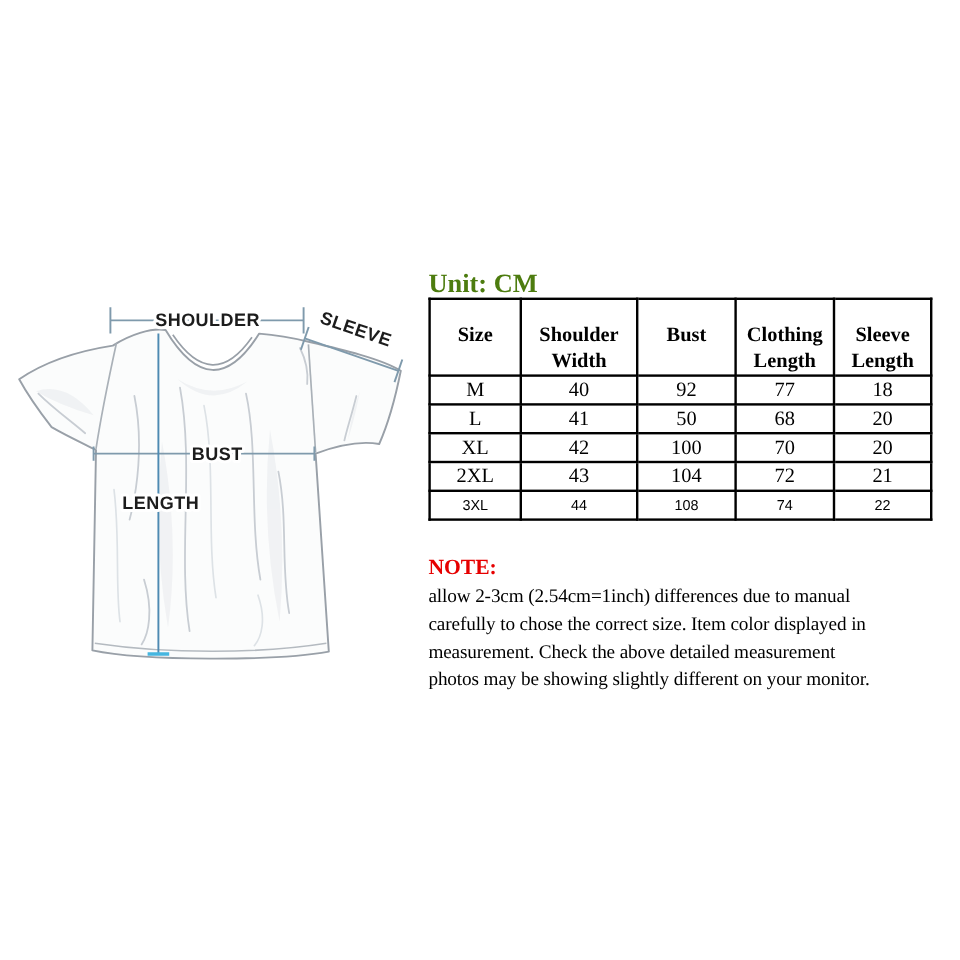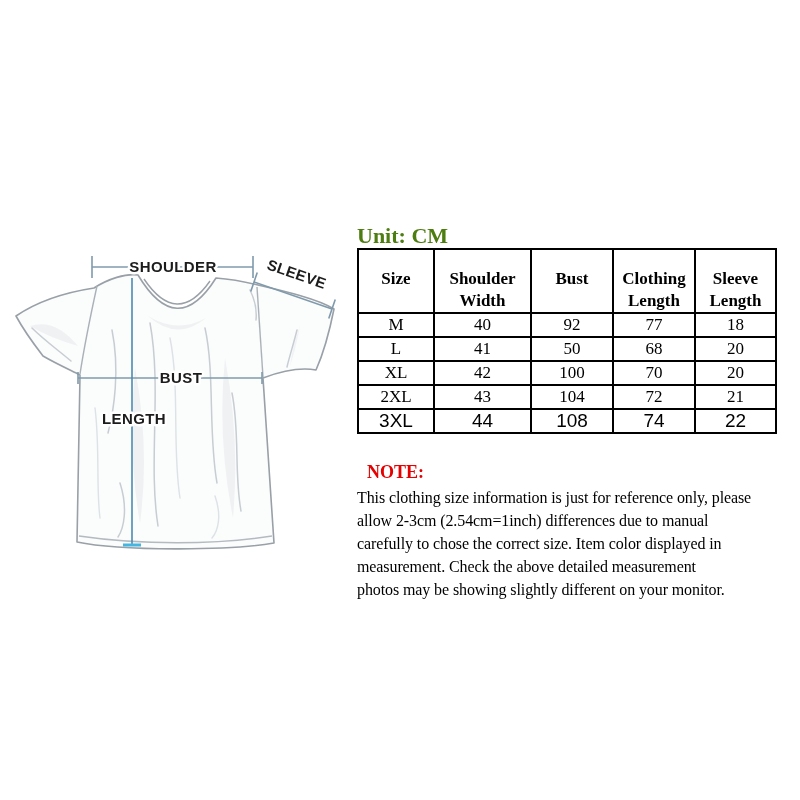--- a/index.html
+++ b/index.html
@@ -13,23 +13,23 @@
     font-family:"Liberation Sans", sans-serif; font-weight:bold; font-size:15px;
     fill:#1c1c1c; paint-order:stroke; stroke:#ffffff; stroke-width:5px;
     stroke-linejoin:round; letter-spacing:0.4px;
   }
   .right-col { position:absolute; left:357px; top:225px; width:435px; }
   .unit-label { font-weight:bold; font-size:22px; line-height:21px; color:#4d7c0f; margin-bottom:2px; }
   table.size-table { border-collapse:collapse; width:418px; table-layout:fixed; }
   .size-table th, .size-table td { border:2px solid #000; text-align:center; color:#000; overflow:hidden; }
   .size-table th { font-size:17px; font-weight:bold; height:48px; vertical-align:top; padding-top:18px; line-height:22px; }
   .size-table td { font-size:17px; height:22px; line-height:22px; padding:0; }
-  .size-table tbody tr:last-child td { font-family:"Liberation Sans", sans-serif; font-size:19px; }
+  .size-table tbody tr:last-child td { font-family:"Liberation Sans", sans-serif; font-size:12px; }
   .note { margin-top:27px; }
-  .note-title { color:#e60000; font-weight:bold; font-size:18px; line-height:22px; margin-bottom:3px;margin-left:10px; }
+  .note-title { color:#e60000; font-weight:bold; font-size:18px; line-height:22px; margin-bottom:3px; }
   .note-line { font-size:16px; line-height:23px; color:#000; white-space:nowrap; letter-spacing:-0.1px; }
 </style>
 </head>
 <body>
 
 <div class="canvas">
 
   <svg class="shirt-svg" width="358" height="348" viewBox="0 0 358 348" xmlns="http://www.w3.org/2000/svg">
 
     <g>
@@ -160,21 +160,20 @@
             <td>44</td>
             <td>108</td>
             <td>74</td>
             <td>22</td>
           </tr>
         </tbody>
     </table>
 
     <div class="note">
       <div class="note-title">NOTE:</div>
-      <div class="note-line">This clothing size information is just for reference only, please</div>
       <div class="note-line">allow 2-3cm (2.54cm=1inch) differences due to manual</div>
       <div class="note-line">carefully to chose the correct size. Item color displayed in</div>
       <div class="note-line">measurement. Check the above detailed measurement</div>
       <div class="note-line">photos may be showing slightly different on your monitor.</div>
     </div>
   </div>
 
 </div>
 
 </body></html>

